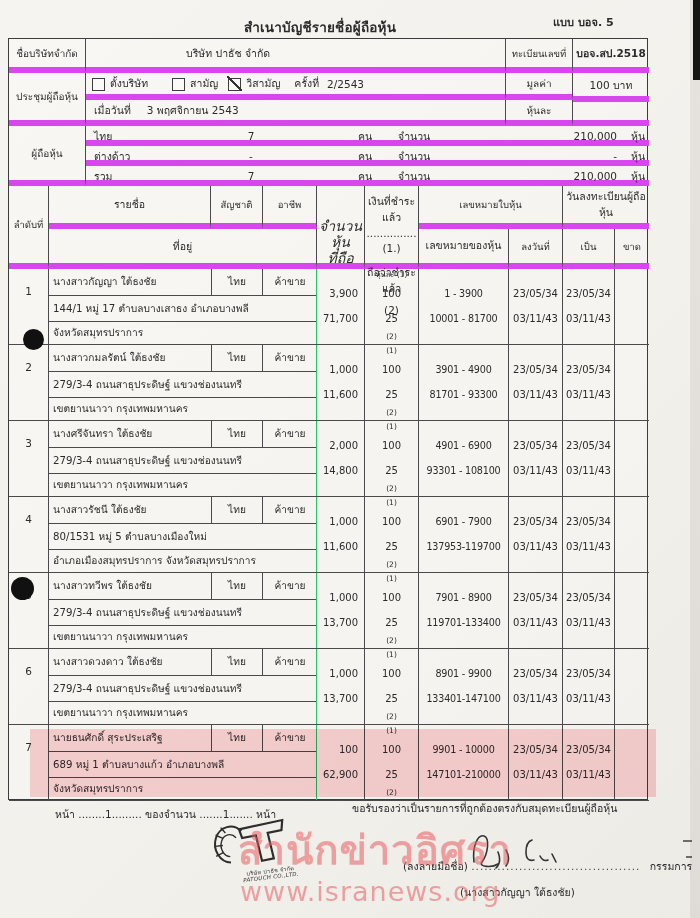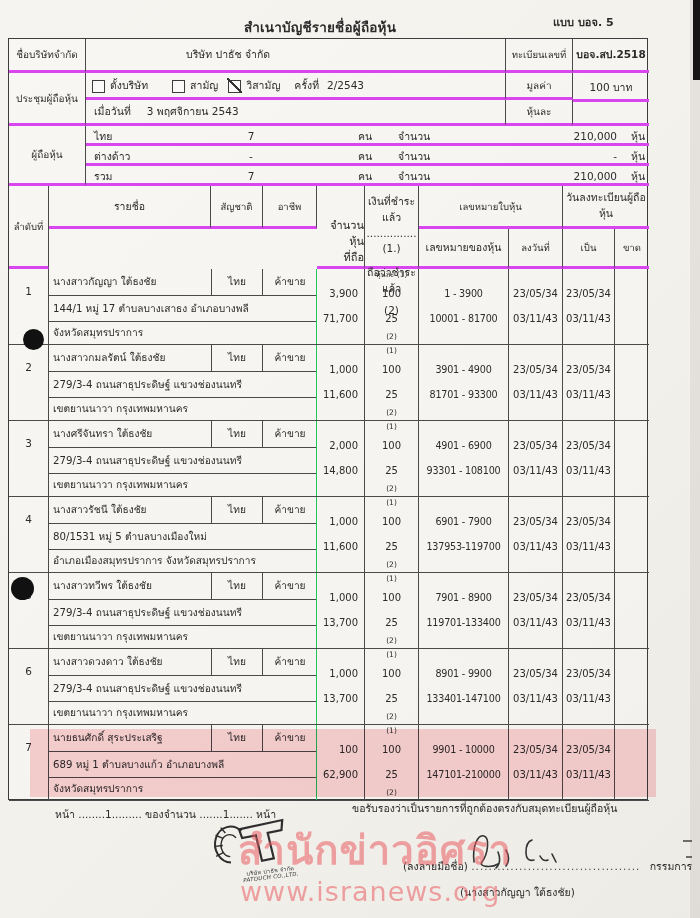--- a/index.html
+++ b/index.html
@@ -11,21 +11,21 @@
     -webkit-font-smoothing:antialiased;
   }
   .abs{position:absolute;}
   .title{left:0;right:60px;top:16px;text-align:center;font-size:13.5px;font-weight:bold;letter-spacing:.2px;}
   .formcode{left:553px;top:13px;font-size:11px;font-weight:bold;}
 
   
   #form{left:8px;top:38px;width:640px;height:762px;border:1.6px solid #3c3c3c;box-sizing:border-box;position:absolute;background:rgba(255,255,255,0.25);}
   #form .cell{position:absolute;box-sizing:border-box;font-size:10.5px;}
   .br{border-right:1px solid #4a4a4a;}
-  .bb{border-bottom:3px solid #d946ef;}
+  .bb{border-bottom:6px solid #d946ef;}
   .ctr{display:flex;align-items:center;justify-content:center;text-align:center;}
   .lft{display:flex;align-items:center;}
 
   
   .chkbox{display:inline-block;width:11px;height:11px;border:1.2px solid #3c3c3c;margin:0 5px -2px 0;position:relative;background:#fbfaf8;}
   .chkbox.checked::after{content:"";position:absolute;left:-2px;top:-3px;width:15px;height:15px;
     background:linear-gradient(to top right,transparent 45%,#333 45%,#333 55%,transparent 55%);}
   .sumrow span{position:absolute;top:0;line-height:20px;}
 
   
@@ -121,21 +121,22 @@
     <span style="left:272px;">คน</span>
     <span style="left:312px;">จำนวน</span>
     <span style="left:455px;width:76px;text-align:right;">210,000</span>
     <span style="left:545px;">หุ้น</span>
   </div>
 
   <div class="cell br bb ctr" style="left:0;top:147px;width:40px;height:83px;font-size:9.5px;">ลำดับที่</div>
   <div class="cell br bb ctr" style="left:40px;top:147px;width:162px;height:43px;">รายชื่อ</div>
   <div class="cell br bb ctr" style="left:202px;top:147px;width:52px;height:43px;font-size:9.5px;">สัญชาติ</div>
   <div class="cell br bb ctr" style="left:254px;top:147px;width:54px;height:43px;font-size:9.5px;">อาชีพ</div>
-  <div class="cell br bb" style="left:308px;top:147px;width:48px;height:83px;font-size:11px;text-align:right;padding-top:32px;line-height:16px;">
+  <div class="cell br bb ctr" style="left:40px;top:190px;width:268px;height:40px;">ที่อยู่</div>
+  <div class="cell br bb" style="left:308px;top:147px;width:48px;height:83px;font-size:14px;text-align:center;padding-top:32px;line-height:16px;font-style:italic;">
     <div>จำนวนหุ้น</div>
     <div>ที่ถือ</div>
   </div>
   <div class="cell br bb hsmall" style="left:356px;top:147px;width:54px;height:83px;text-align:center;padding-top:8px;">
     <div>เงินที่ชำระแล้ว</div>
     <div>...............(1.)</div>
     <div style="margin-top:8px;">ถือว่าชำระแล้ว</div>
     <div style="margin-top:6px;">(2)</div>
   </div>
   <div class="cell br bb ctr" style="left:410px;top:147px;width:144px;height:43px;font-size:9.5px;">เลขหมายใบหุ้น</div>

